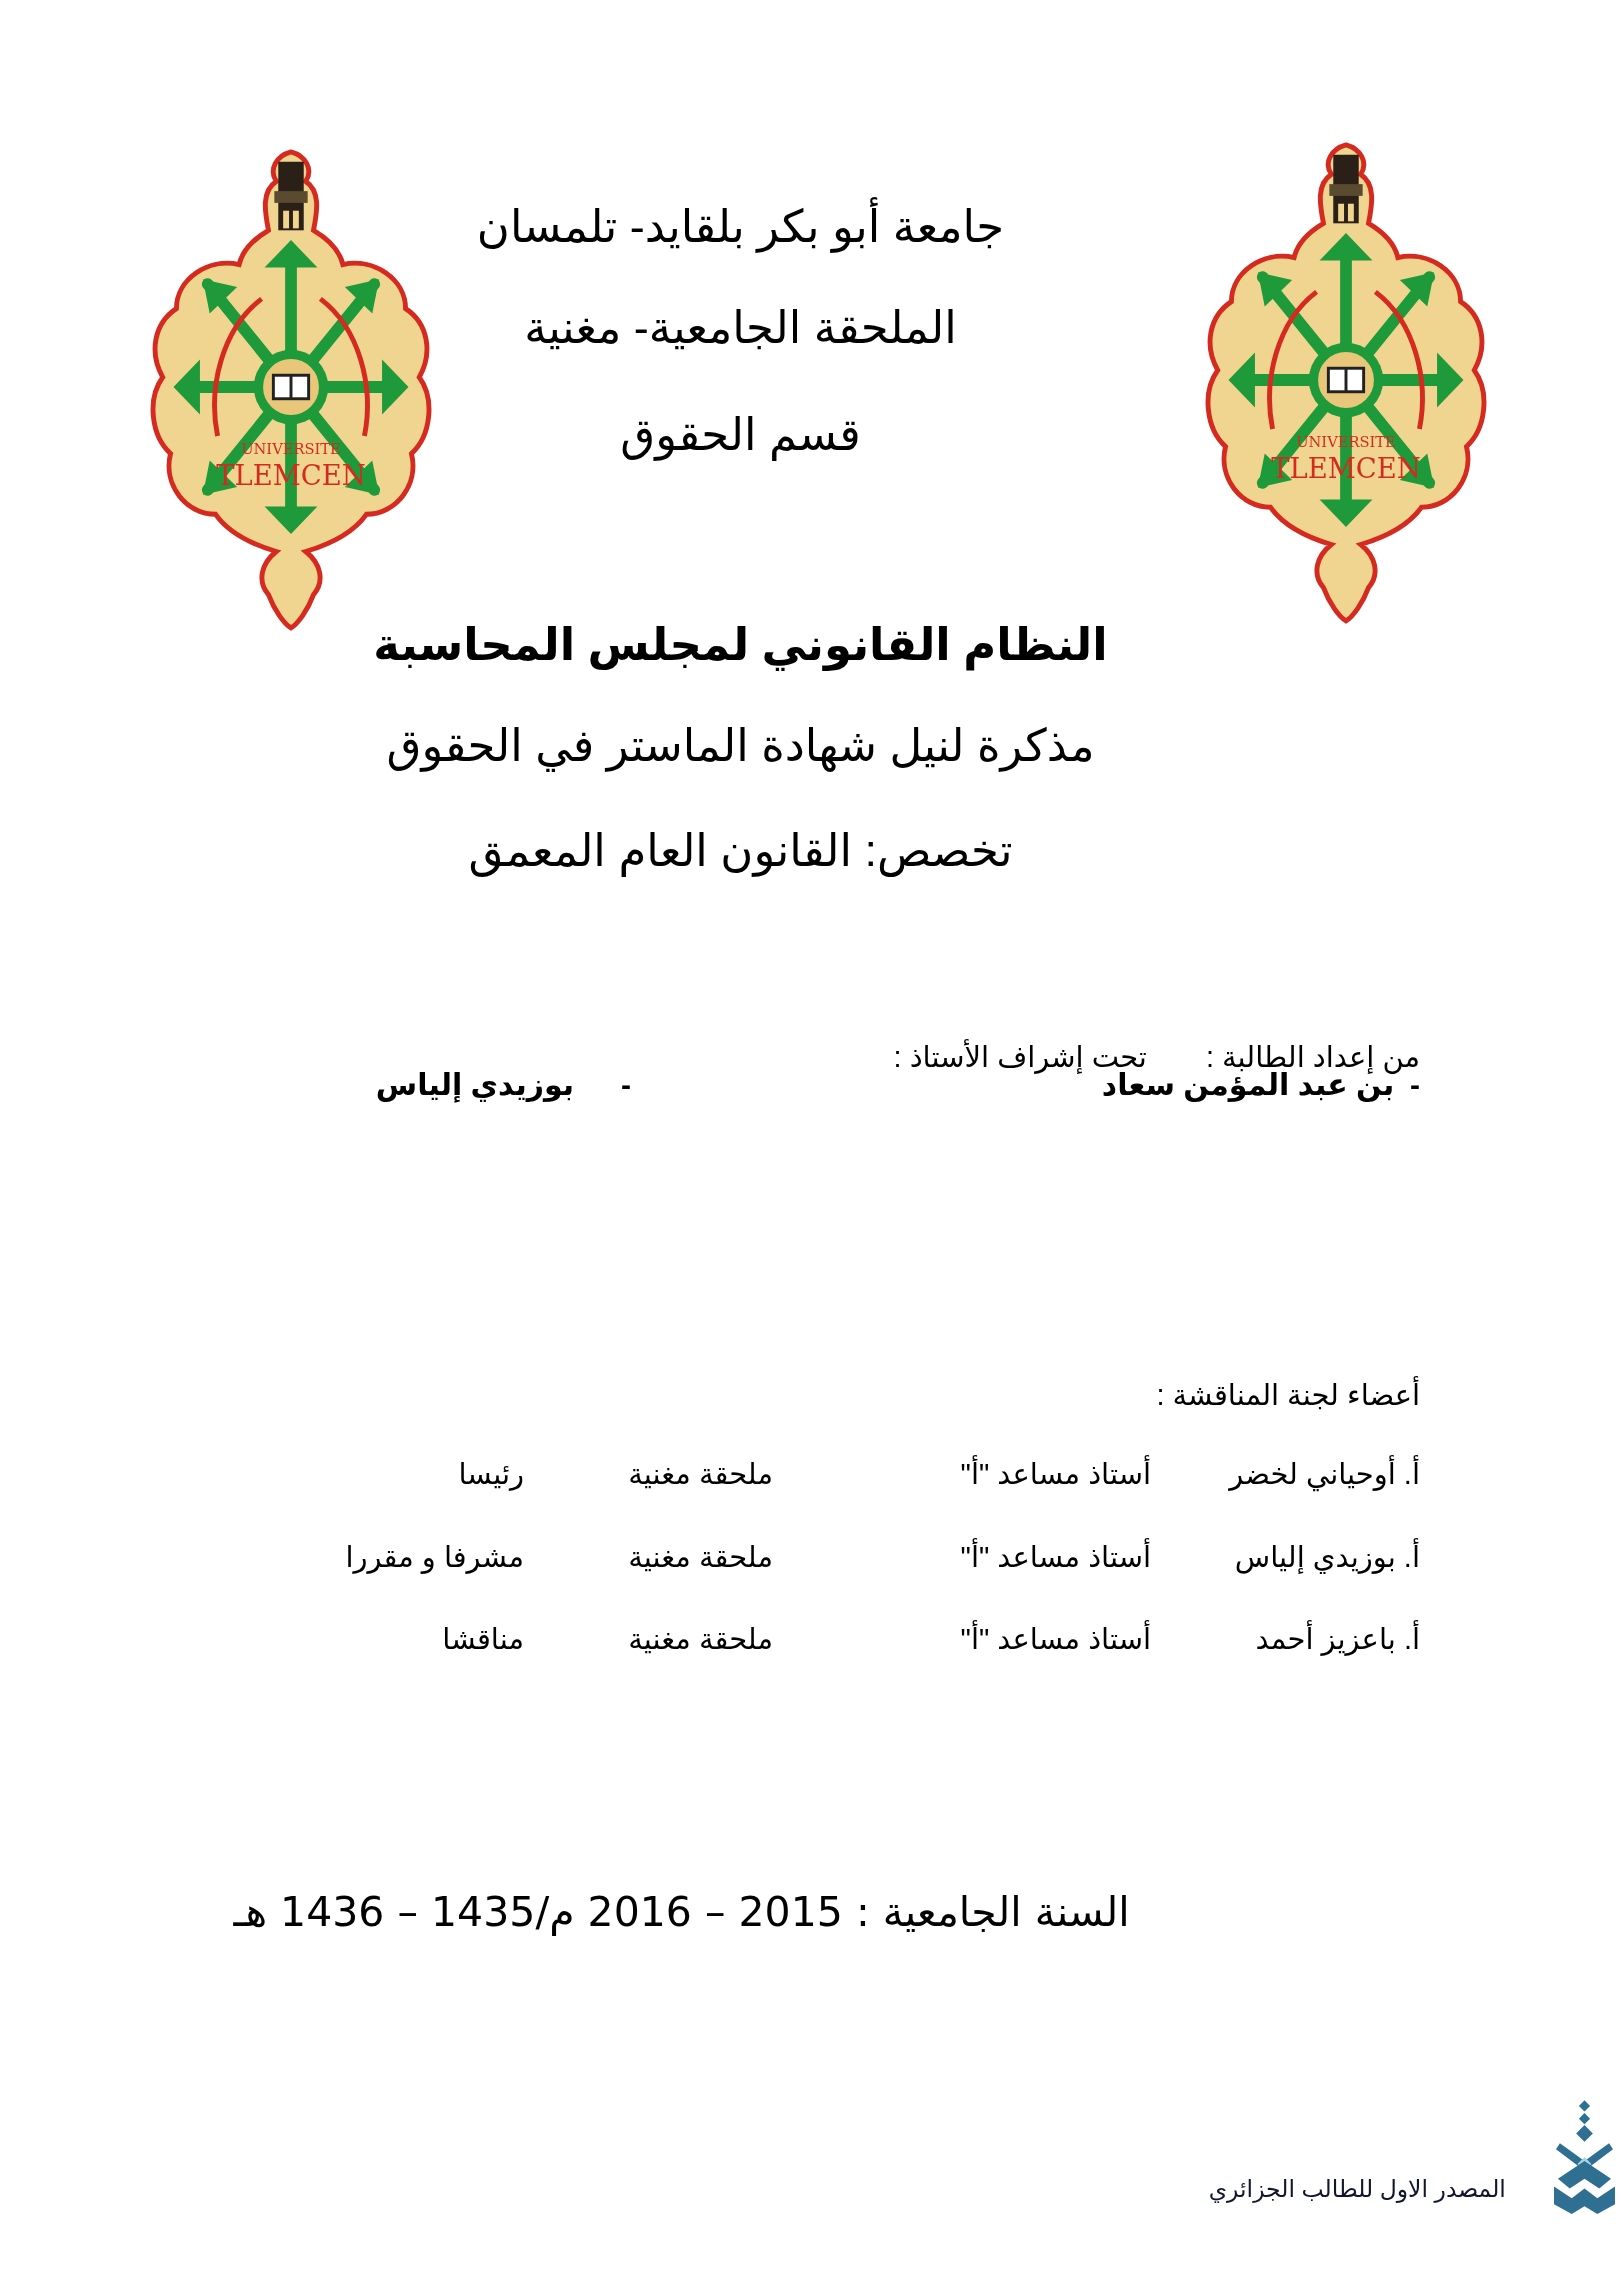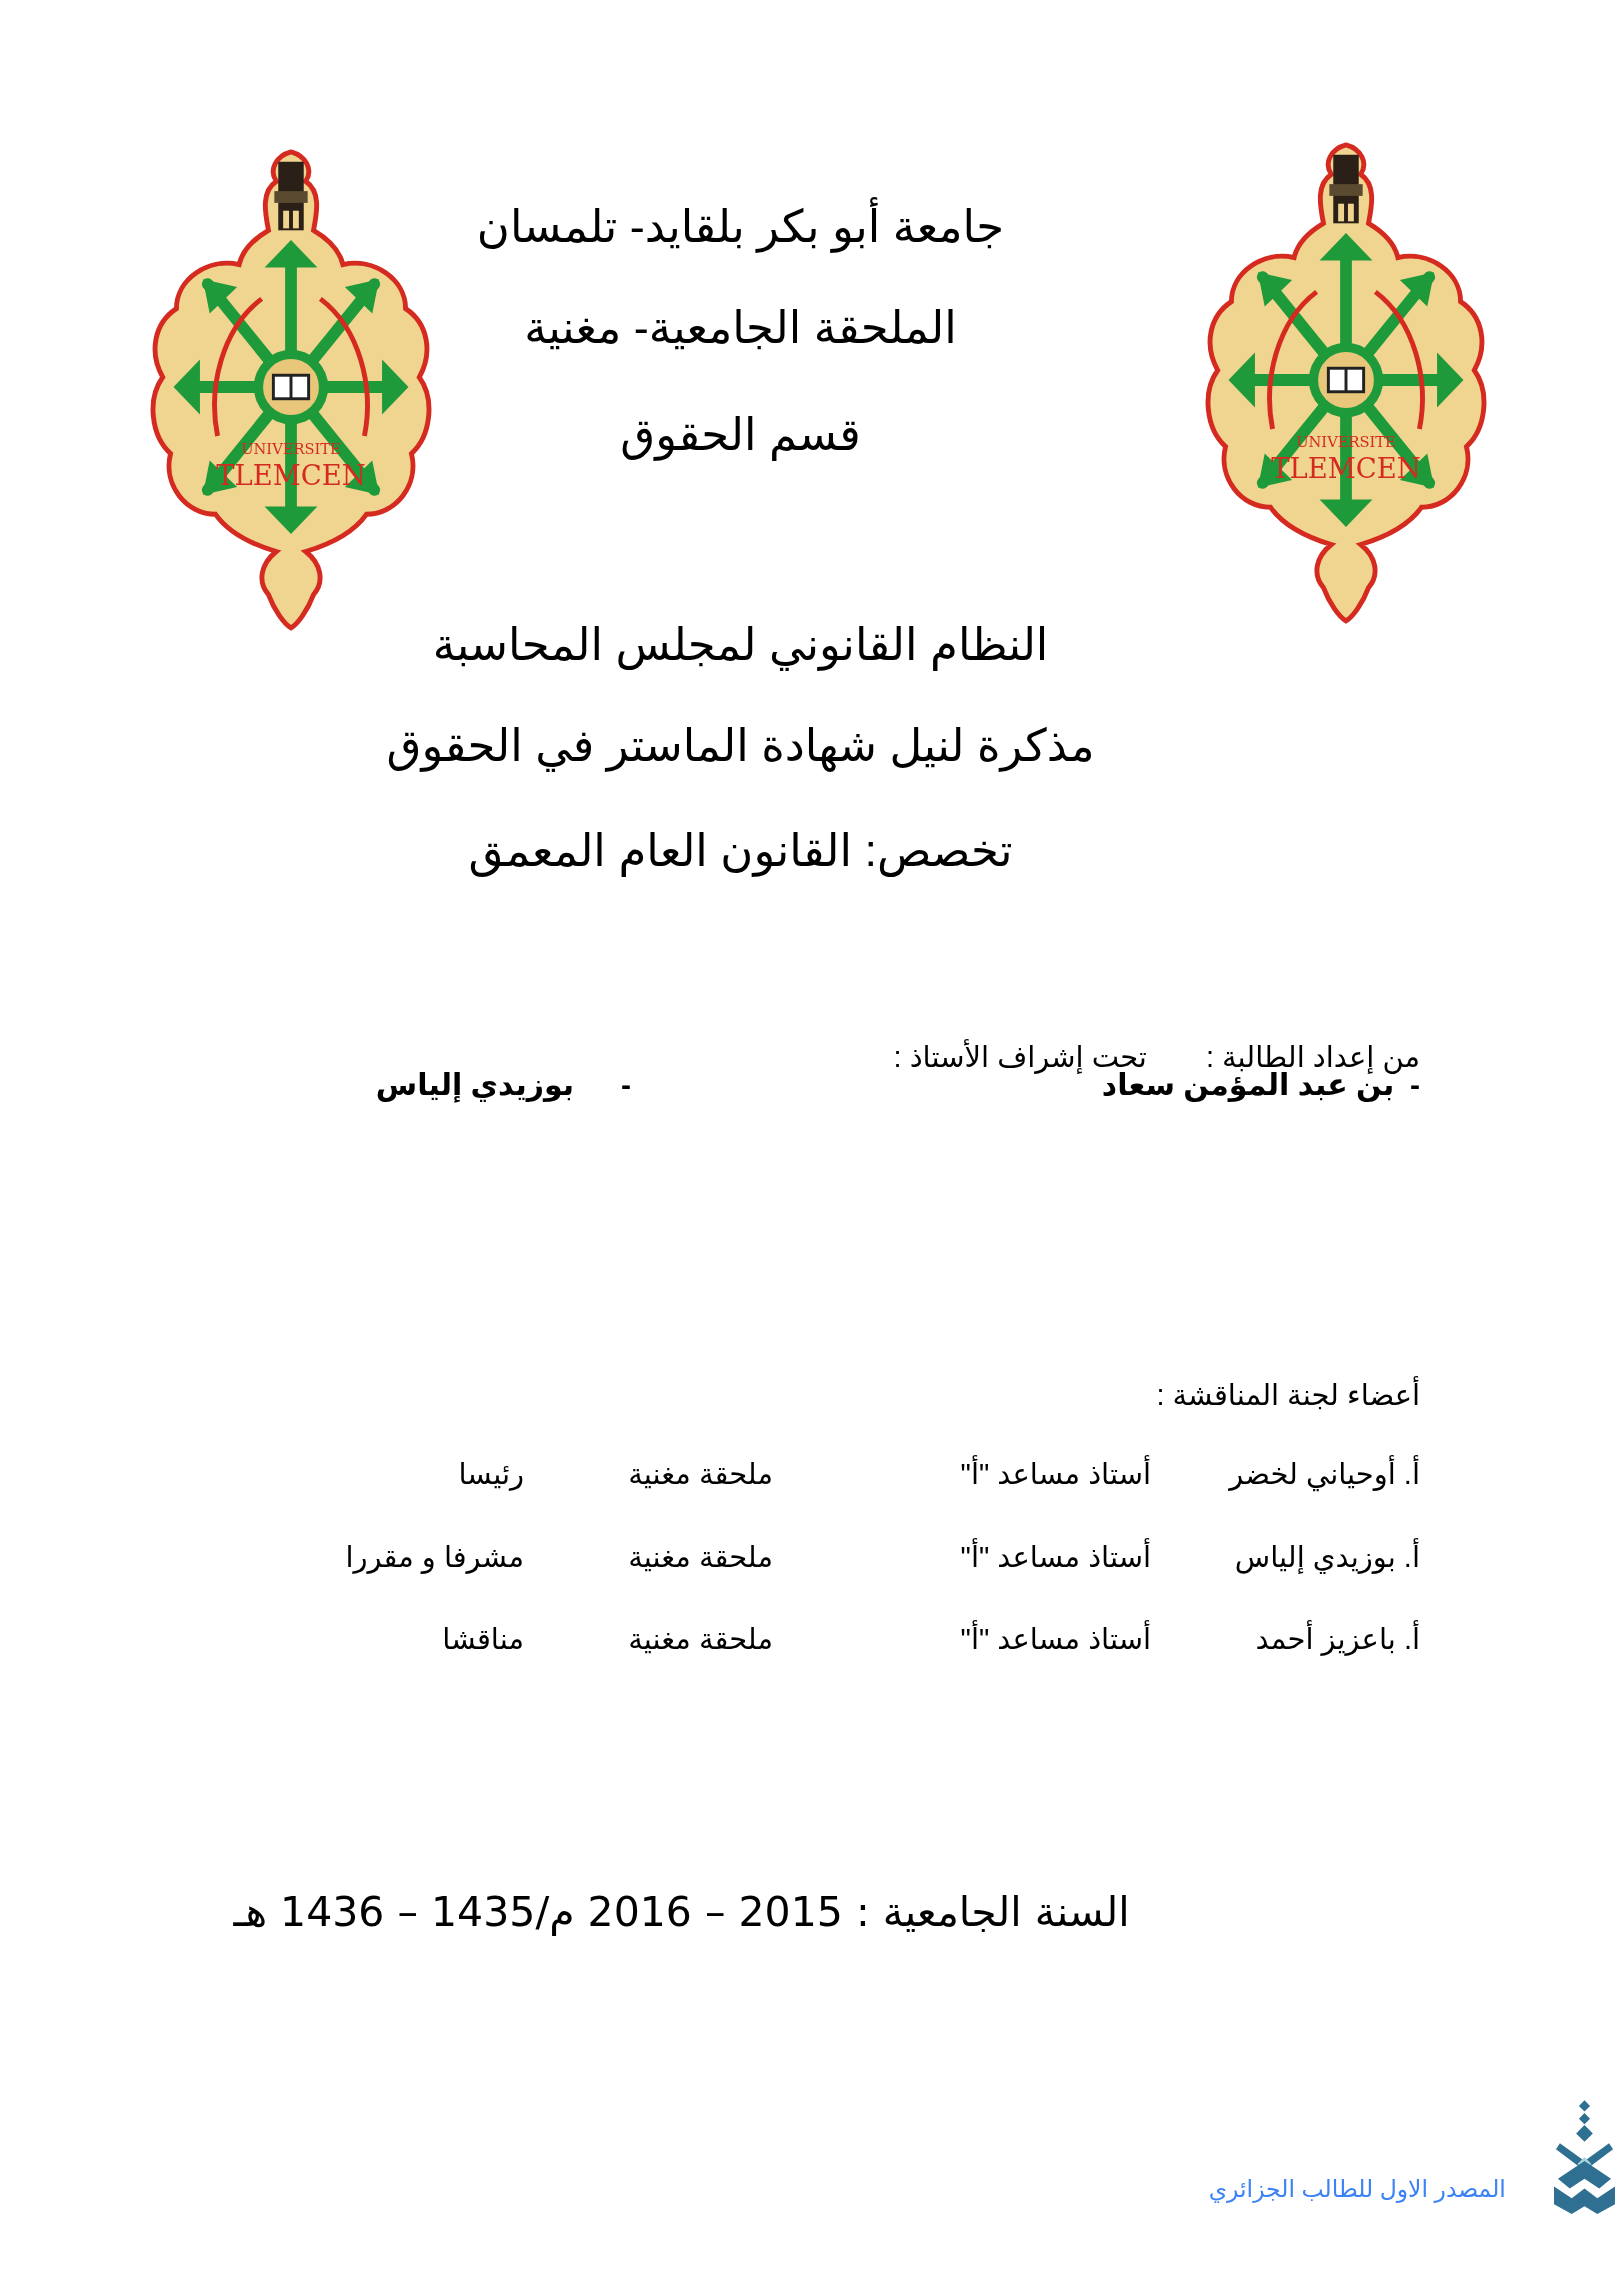--- a/index.html
+++ b/index.html
@@ -14,21 +14,21 @@
   .crest svg { width:100%; height:100%; display:block; }
   #crest-left  { left:149px;  top:142px; }
   #crest-right { left:1204px; top:135px; }
 
   
   .hdr { font-size:45px; line-height:45px; }
   #hdr1 { top:204px; }
   #hdr2 { top:305px; }
   #hdr3 { top:412px; }
 
-  .title { font-size:45px; font-weight:normal; line-height:45px; top:622px; }
+  .title { font-size:45px; font-weight:bold; line-height:45px; top:622px; }
   .sub   { font-size:45px; line-height:45px; }
   #sub1 { top:723px; }
   #sub2 { top:828px; }
 
   .labels { top:1043px; right:201px; font-size:29px; line-height:29px; }
   .labels .gap { display:inline-block; width:59px; }
 
   .names { top:1069px; font-size:30px; font-weight:bold; line-height:31px; }
   #student-name { right:201px; }
   #supervisor-name { right:990px; }
@@ -42,21 +42,21 @@
   .c-place { right:848px; }
   .c-role  { right:1097px; }
 
   .year { top:1890px; font-size:41px; line-height:45px; font-family:"DejaVu Sans", sans-serif; }
 
   
   .wm { position:absolute; left:1166px; top:2112px; width:455px; height:108px; }
   .wm-title { position:absolute; left:9.8px; top:7.8px; font-family:"DejaVu Serif", serif;
               font-size:43px; letter-spacing:1px; color:#5fa0b0; white-space:nowrap; }
   .wm-sub { position:absolute; left:9.8px; top:63px; width:363px; text-align:center; direction:rtl;
-            font-size:23.5px; color:#3b82f6; white-space:nowrap; }
+            font-size:23.5px; color:#0f172a; white-space:nowrap; }
   .wm-icon { position:absolute; left:384px; top:-11.8px; width:69px; height:118px; }
 </style>
 </head>
 <body>
 
 <div class="crest" id="crest-left">
   <svg viewBox="0 0 290 500">
     <g>
 
       <path d="M145 10 C160 14 168 28 160 40 C175 50 172 70 168 90 C185 100 195 112 198 125 C230 118 262 140 262 170 C285 185 290 215 276 240 C292 262 288 300 268 318 C276 350 252 380 222 380 C208 400 180 412 160 418 C175 430 180 448 168 462 C162 478 152 492 145 496 C138 492 128 478 122 462 C110 448 115 430 130 418 C110 412 82 400 68 380 C38 380 14 350 22 318 C2 300 -2 262 14 240 C0 215 5 185 28 170 C28 140 60 118 92 125 C95 112 105 100 122 90 C118 70 115 50 130 40 C122 28 130 14 145 10 Z" fill="#f0d590" stroke="#d42a20" stroke-width="5"></path>

